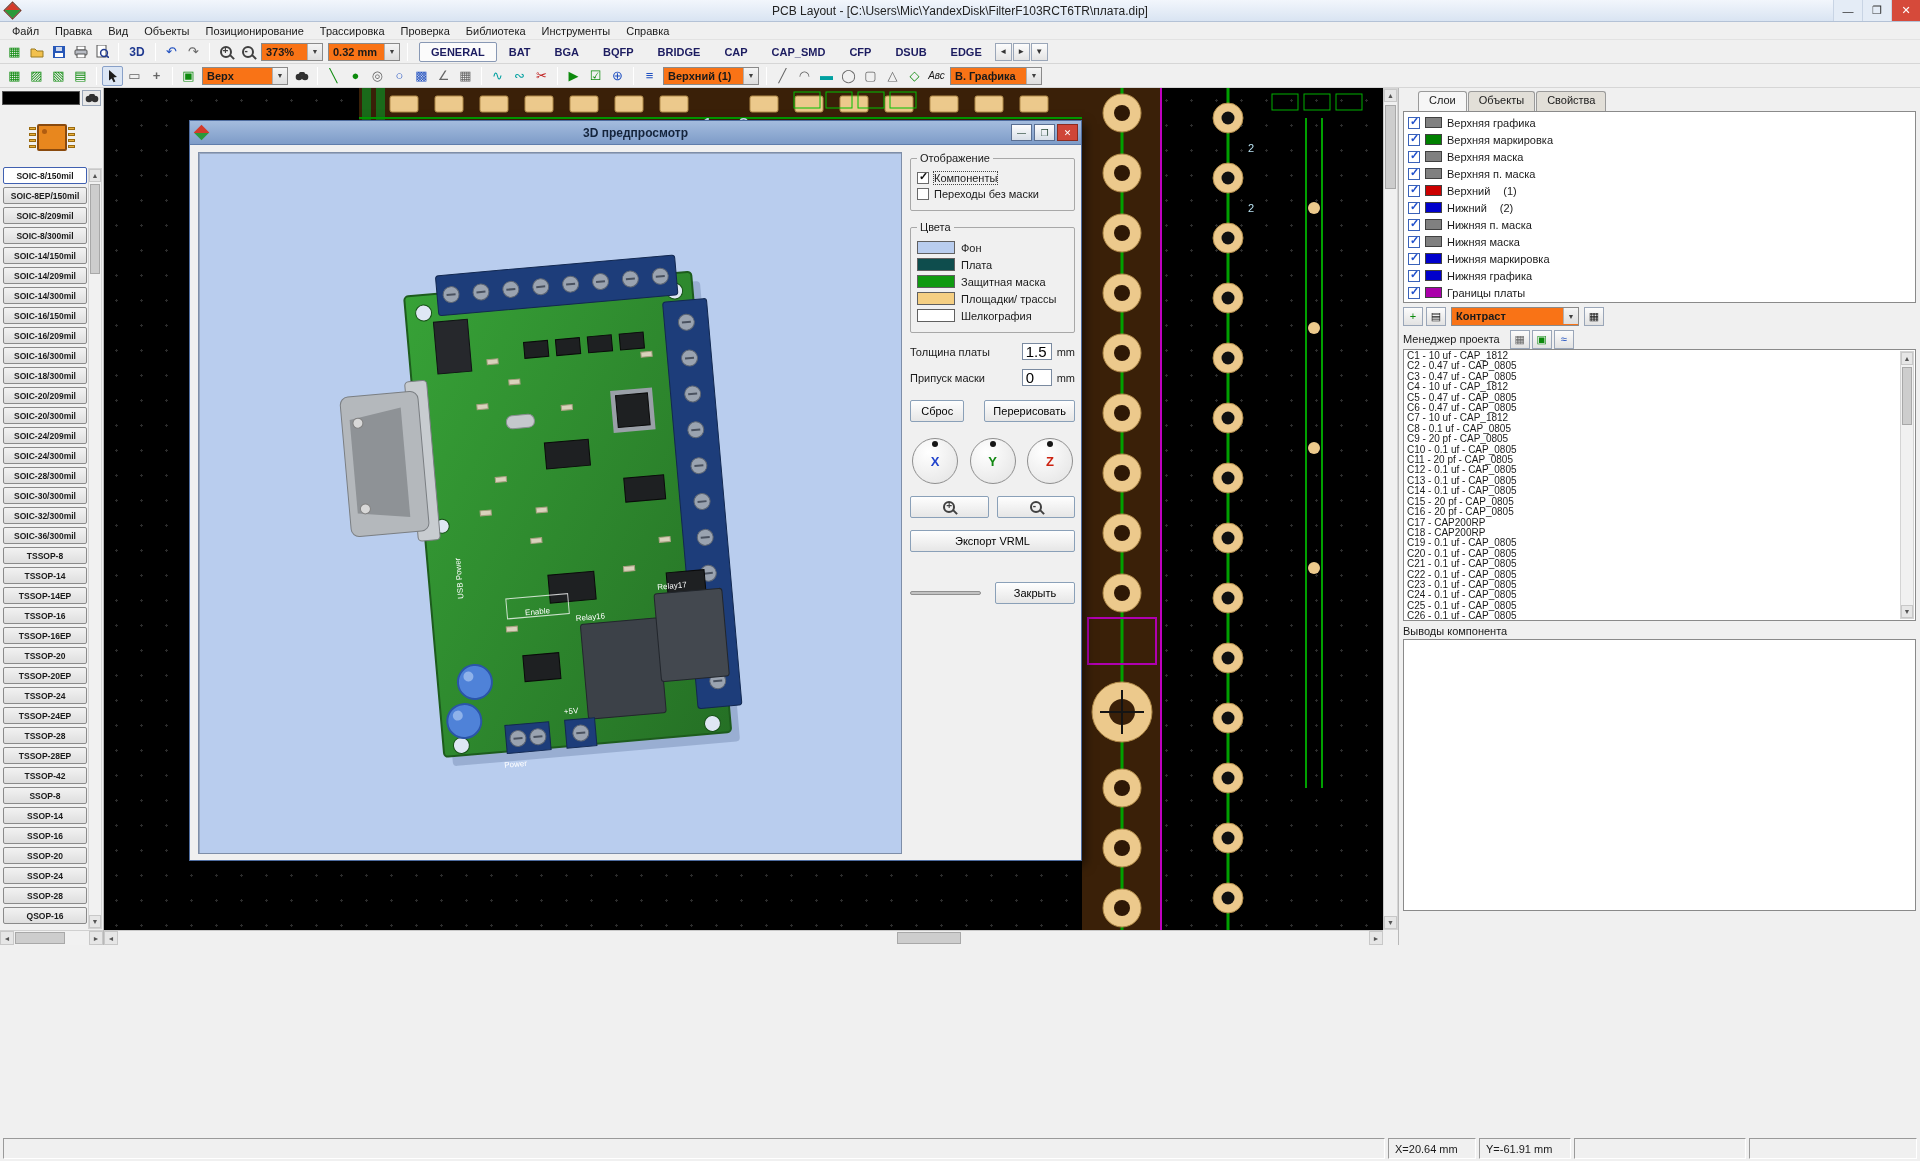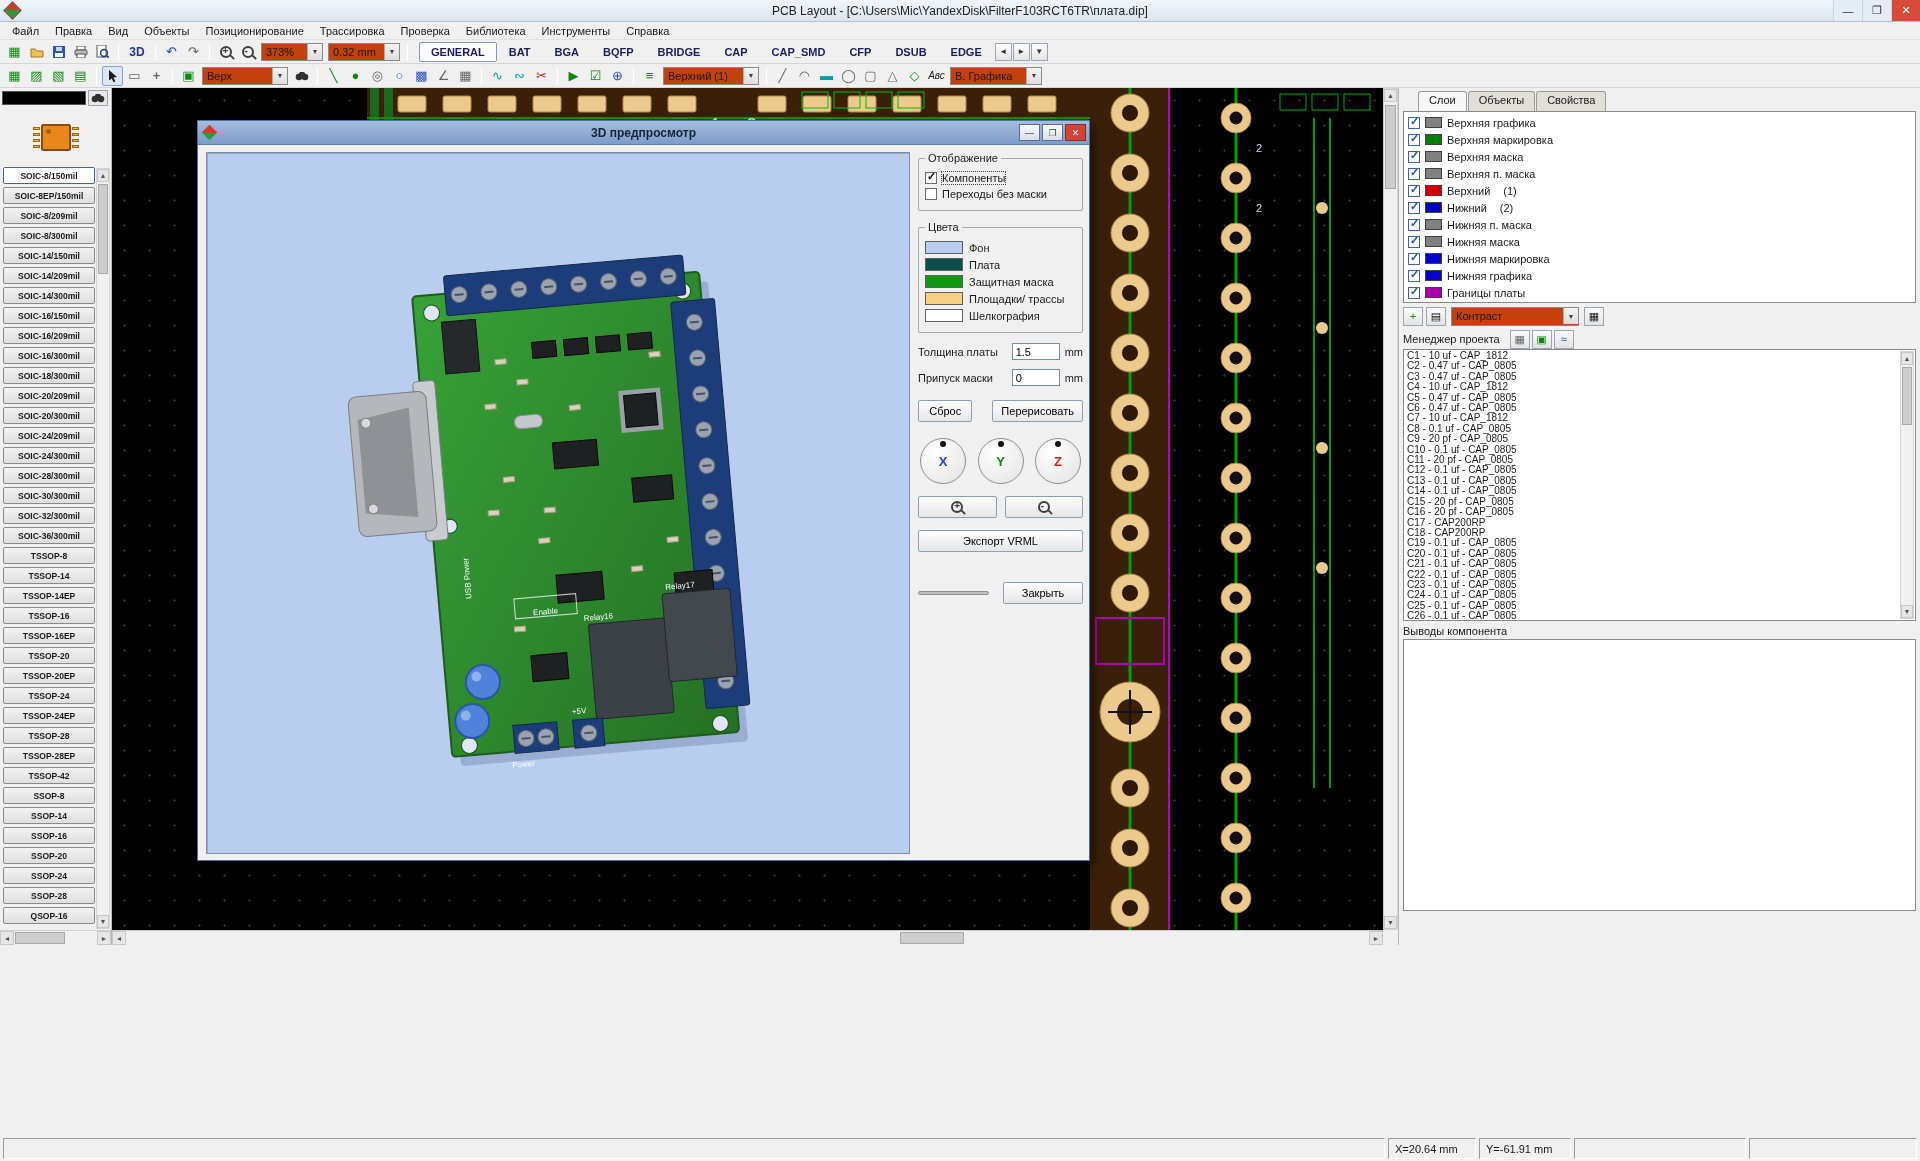--- a/index.html
+++ b/index.html
@@ -26,38 +26,38 @@
   .toolbar { position:absolute; left:0; right:0; height:24px; background:#f0f0f0;
     border-bottom:1px solid #d6d6d6; display:flex; align-items:center; padding:0 4px; gap:1px; }
   .toolbar1 { top:40px; } .toolbar2 { top:64px; }
   .tsep { width:1px; height:18px; background:#c8c8c8; border-right:1px solid #fff; margin:0 4px; }
   .ic { display:inline-flex; width:21px; height:20px; align-items:center; justify-content:center;
     font-size:13px; border:1px solid transparent; border-radius:2px; }
   .ic.pressed { background:#dce6f4; border:1px solid #88a0c8; }
   .g-green { color:#0c8a0c; } .g-blue { color:#2050c0; } .g-gray { color:#666; }
   .g-teal { color:#00a0a0; } .g-red { color:#c02020; }
   .btn3d { font-weight:bold; color:#203a90; font-size:12px; width:26px; }
-  .combo { display:inline-flex; align-items:center; background:#c2410c; border:1px solid #8a8a8a;
-    height:18px; padding-left:4px; margin:0 2px; }
+  .combo { display:inline-flex; align-items:center; background:#f97316; border:1px solid #8a8a8a;
+    height:18px; padding-left:4px; margin:0 2px;font-weight:bold; }
   .combo .ctext { white-space:nowrap; overflow:hidden; }
   .combo .arr { margin-left:auto; width:15px; height:16px; background:linear-gradient(#f4f4f4,#dedede);
     border-left:1px solid #b0b0b0; display:flex; align-items:center; justify-content:center;
     font-size:7px; color:#404040; }
   .lib-tabs { display:flex; margin-left:6px; }
   .lib-tab { font-weight:bold; font-size:11px; color:#1c1c60; padding:3px 11px;
     border:1px solid transparent; border-radius:2px; white-space:nowrap; }
   .lib-tab.active { background:#fbfbfb; border-color:#8898b4; }
   .nav-btn { width:17px; height:18px; border:1px solid #9aa6b8; background:linear-gradient(#fcfcfc,#e4e4e4);
     display:inline-flex; align-items:center; justify-content:center; font-size:8px; color:#333; }
 
   
   .main { position:absolute; top:88px; left:0; width:1920px; height:857px; display:flex; }
 
   
-  .sidebar { width:112px; background:#f0f0f0; border-right:1px solid #b8b8b8;
+  .sidebar { width:104px; background:#f0f0f0; border-right:1px solid #b8b8b8;
     display:flex; flex-direction:column; position:relative; }
   .sb-top { height:20px; display:flex; align-items:center; gap:2px; padding:2px; }
   .sb-blackbox { width:84px; height:14px; background:#000; border:1px solid #555; }
   .sb-search { width:20px; height:16px; border:1px solid #9aa6b8; background:#e8e8e8;
     display:flex; align-items:center; justify-content:center; }
   .sb-preview { height:58px; display:flex; align-items:center; justify-content:center; }
   .chip-ico { display:flex; align-items:center; }
   .chip-pins { display:flex; flex-direction:column; gap:3px; }
   .chip-pins span { width:7px; height:3px; background:#e8b03c; border:1px solid #9a6a10; }
   .chip-body { width:30px; height:27px; background:#e8871e; border:2px solid #8a4a0e; border-radius:2px;
@@ -112,21 +112,21 @@
   legend { font-size:11px; padding:0 3px; }
   .clr-row { display:flex; align-items:center; gap:6px; margin:4px 0; }
   .clr-swatch { width:38px; height:13px; border:1px solid #606060; flex:0 0 auto; }
   .cb-row { display:flex; align-items:center; gap:5px; margin:4px 0; }
   .cb { width:12px; height:12px; border:1px solid #6a6a6a; background:#fff; position:relative; flex:0 0 auto; }
   .cb.checked::after { content:"✓"; position:absolute; top:-3px; left:1px; font-size:11px;
     font-weight:bold; color:#101010; }
   .focused { outline:1px dotted #444; }
   .fld-row { display:flex; align-items:center; gap:5px; margin:9px 0; }
   .fld-row label { flex:1; }
-  .fld-row input { width:48px; height:17px; border:1px solid #7a8aa0; font-size:11px; padding:0 3px;
+  .fld-row input { width:30px; height:17px; border:1px solid #7a8aa0; font-size:15px; padding:0 3px;
     font-family:"Liberation Sans",sans-serif; }
   .btnrow { display:flex; gap:20px; margin:14px 0 0; }
   .btn { border:1px solid #8aa0b8; background:linear-gradient(#fefefe,#e6e6e6); border-radius:2px;
     height:22px; font-size:11px; display:inline-flex; align-items:center; justify-content:center;
     padding:0 8px; font-family:"Liberation Sans",sans-serif; }
   .btn-reset { flex:1; } .btn-redraw { flex:1.3; }
   .dials { display:flex; justify-content:space-between; margin:16px 2px 0; }
   .dial { width:46px; height:46px; border-radius:50%; border:1px solid #8f8f8f;
     background:radial-gradient(circle at 35% 30%, #ffffff, #e2e2e2); position:relative;
     display:flex; align-items:center; justify-content:center; font-weight:bold; font-size:13px; }

